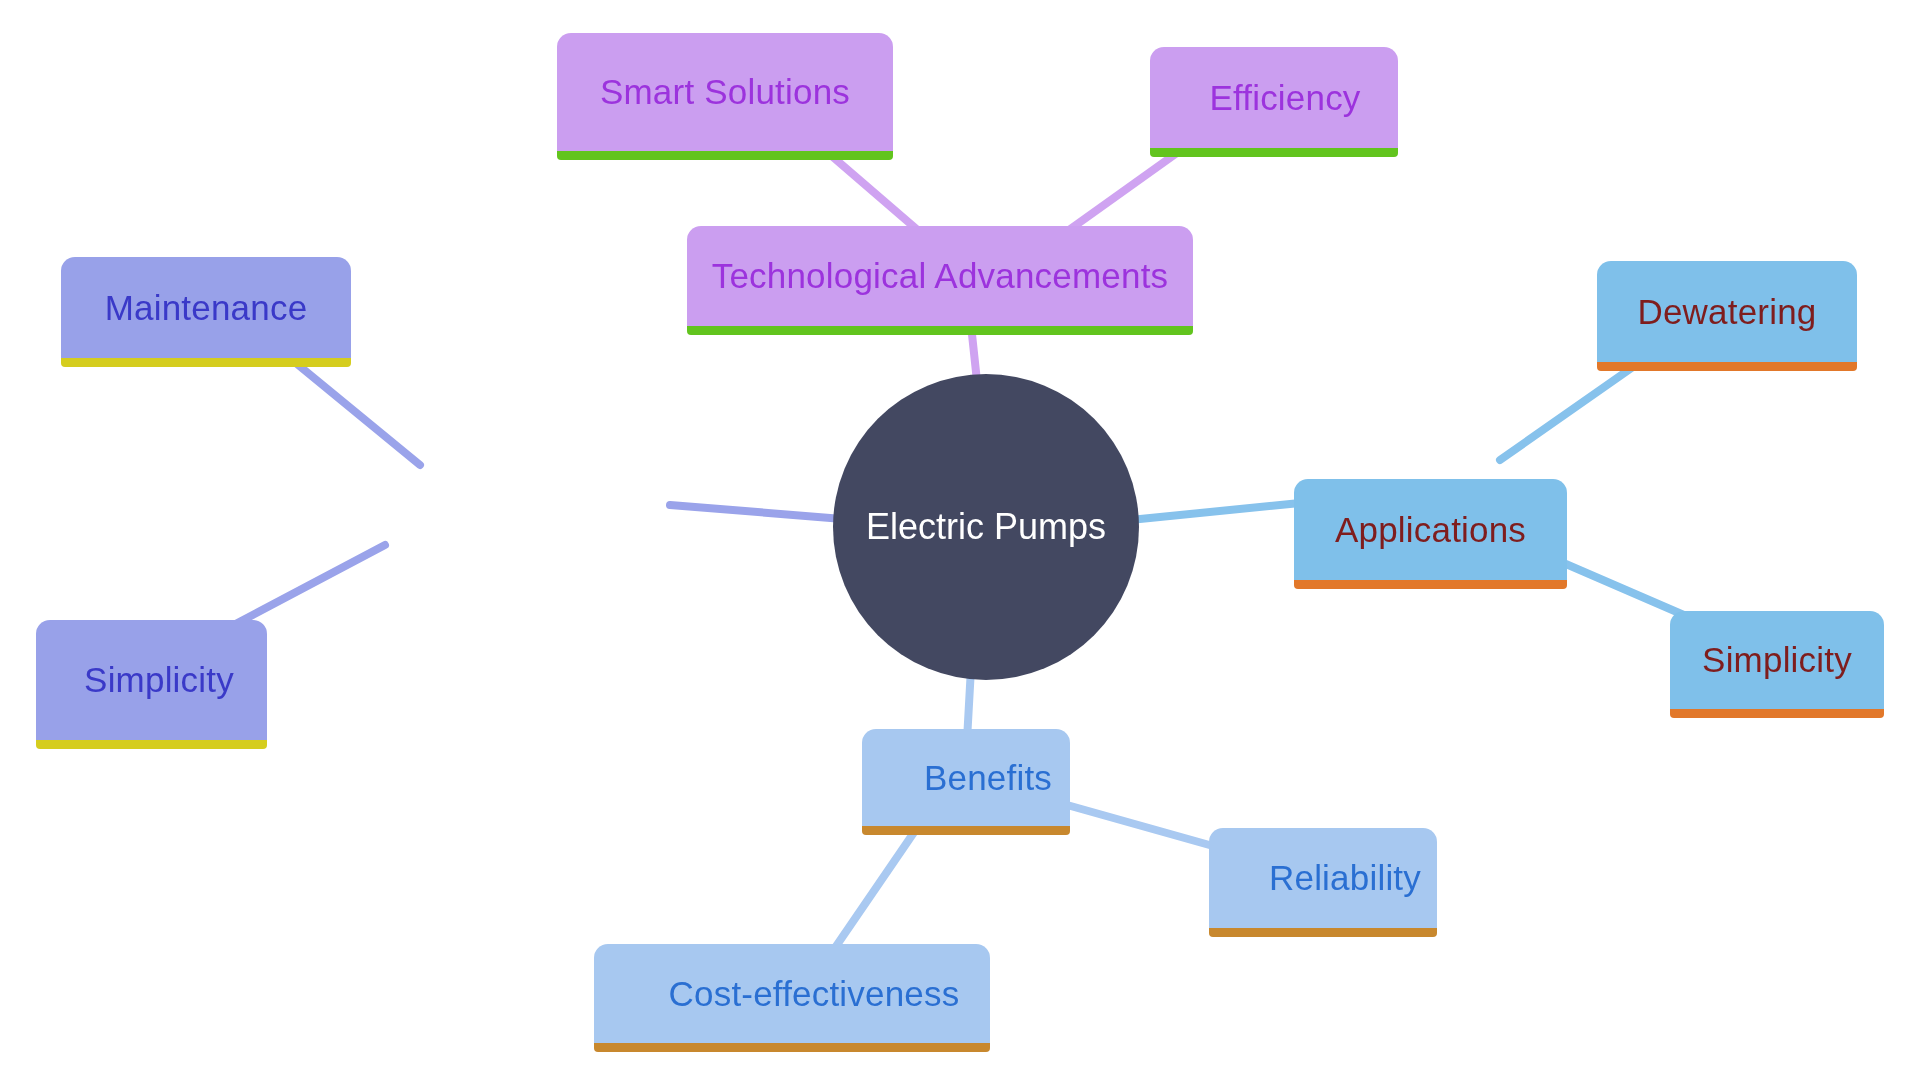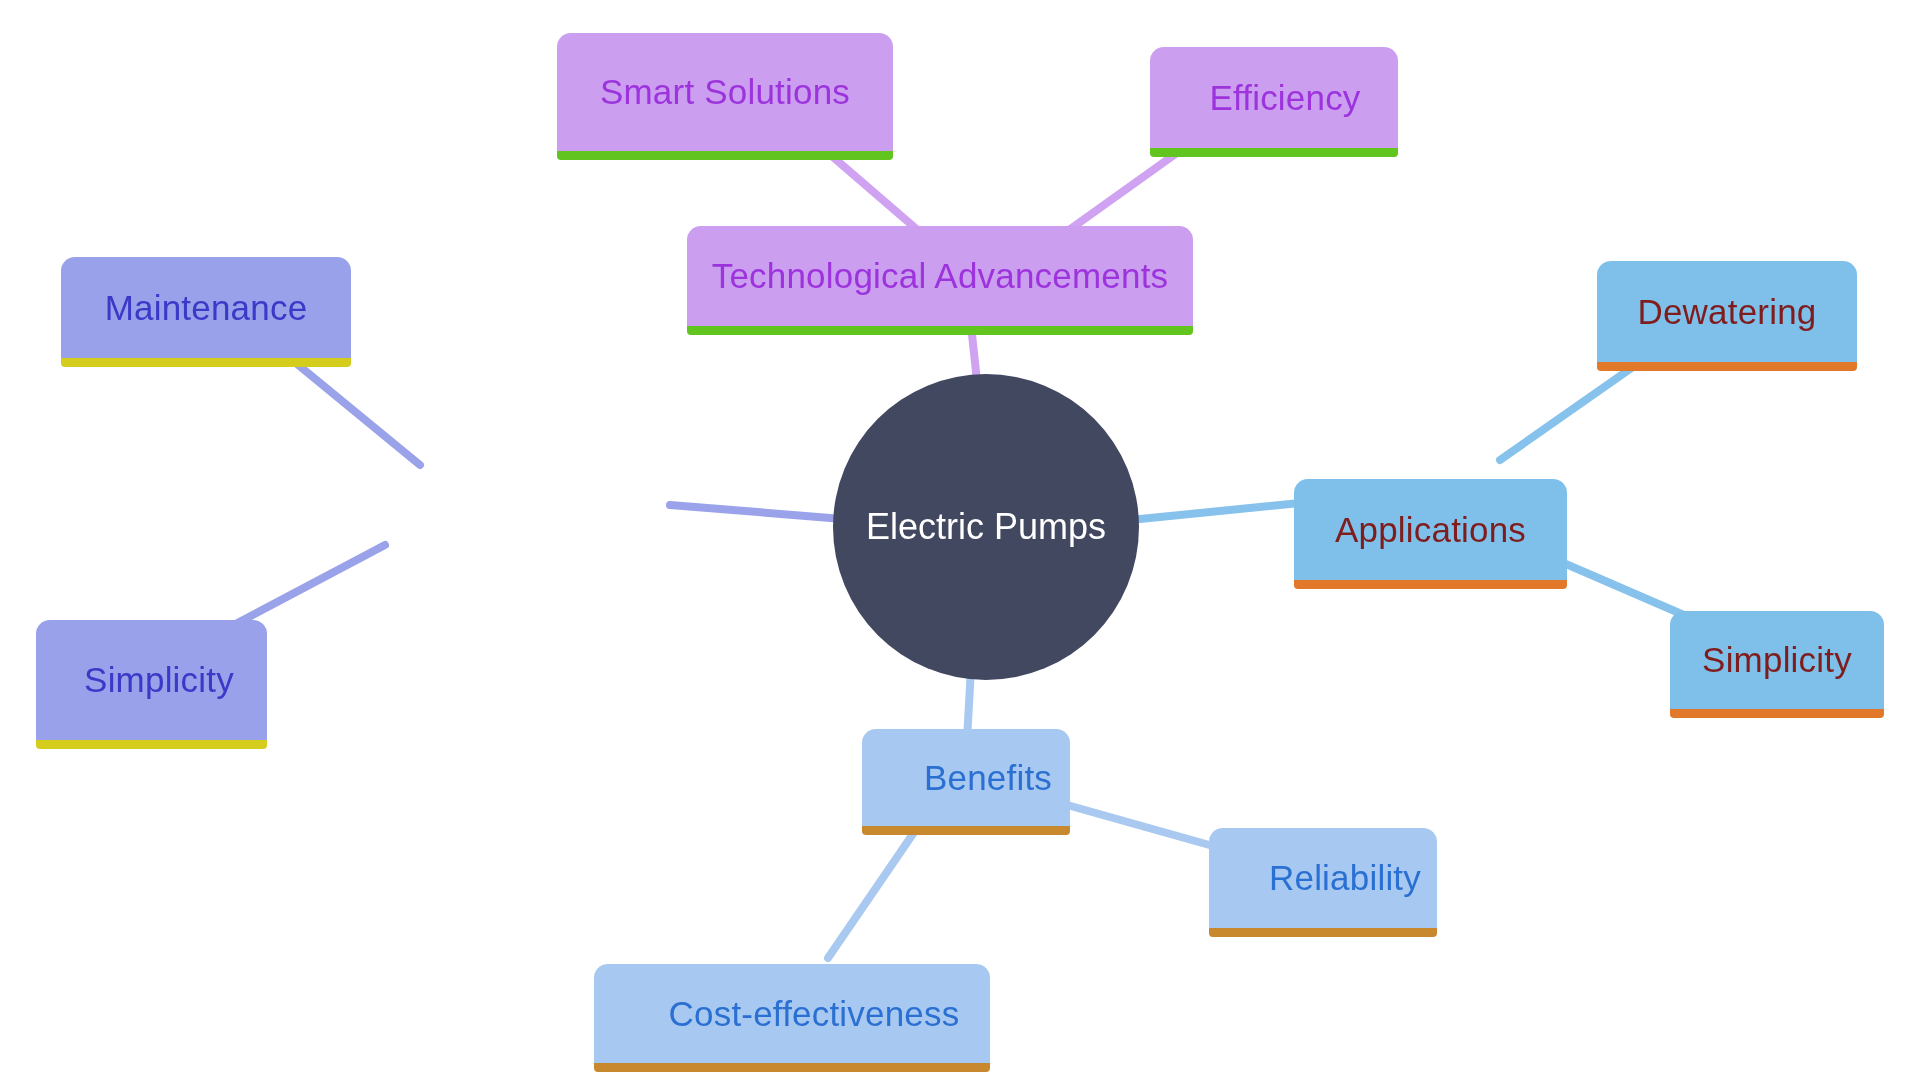--- a/index.html
+++ b/index.html
@@ -48,21 +48,21 @@
   .n-ss   {left:557px; top:33px;  width:336px; height:127px;justify-content:center;}
   .n-eff  {left:1150px;top:47px;  width:248px; height:110px;padding-left:22px;}
   .n-oa   {left:267px; top:444px; width:412px; height:111px;}
   .n-maint{left:61px;  top:257px; width:290px; height:110px;}
   .n-simp {left:36px;  top:620px; width:231px; height:129px;padding-left:15px;}
   .n-app  {left:1294px;top:443px; width:273px; height:110px;margin-top:36px;}
   .n-dew  {left:1597px;top:261px; width:260px; height:110px;}
   .n-irr  {left:1670px;top:611px; width:214px; height:107px;}
   .n-ben  {left:862px; top:729px; width:208px; height:106px;}
   .n-rel  {left:1209px;top:828px; width:228px; height:109px;}
-  .n-cost {left:594px; top:944px; width:396px; height:108px;margin-top:20px;}
+  .n-cost {left:594px; top:944px; width:396px; height:108px;}
 </style>
 </head>
 <body>
 
 <div class="canvas">
 
   <svg class="edges" viewBox="0 0 1920 1080">
     <line class="edge-purple" x1="790" y1="120" x2="935" y2="245"></line>
     <line class="edge-purple" x1="1195" y1="140" x2="1055" y2="240"></line>
     <line class="edge-purple" x1="971" y1="325" x2="979" y2="400"></line>

